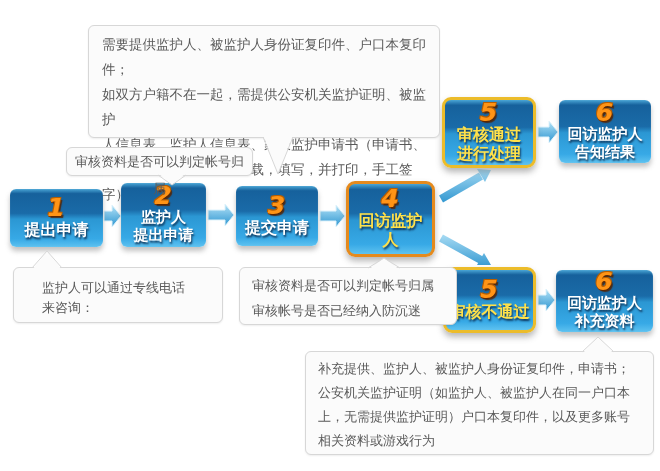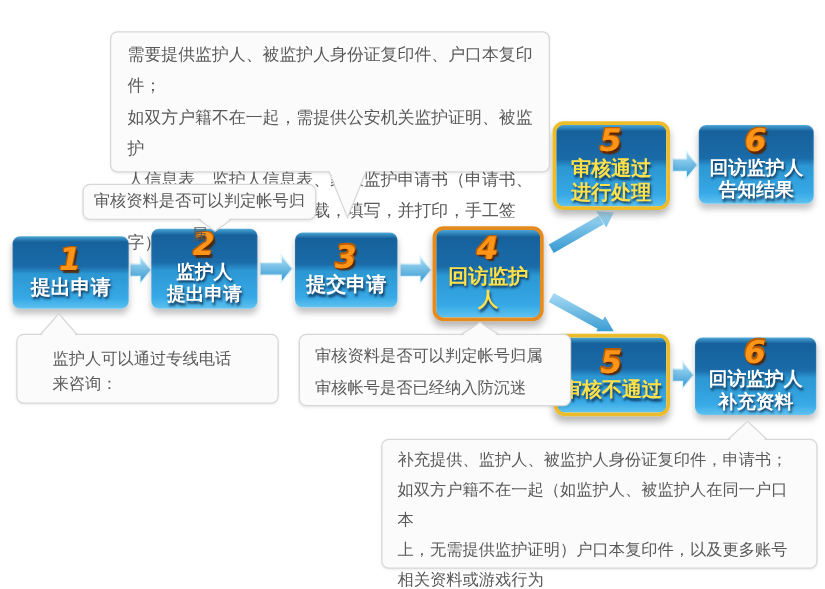--- a/index.html
+++ b/index.html
@@ -94,21 +94,21 @@
 
   <div class="callout c-top">需要提供监护人、被监护人身份证复印件、户口本复印件；
 如双方户籍不在一起，需提供公安机关监护证明、被监护
 人信息表、监护人信息表、家长监护申请书（申请书、
 保证书、授权书，需要下载，填写，并打印，手工签字）</div>
   <div class="callout c-download">审核资料是否可以判定帐号归属</div>
   <div class="callout c-phone">监护人可以通过专线电话来咨询：</div>
   <div class="callout c-review">审核资料是否可以判定帐号归属
 审核帐号是否已经纳入防沉迷</div>
   <div class="callout c-supp">补充提供、监护人、被监护人身份证复印件，申请书；
-如双方户籍不在一起（如监护人、被监护人在同一户口本
+公安机关监护证明（如监护人、被监护人在同一户口本
 上，无需提供监护证明）户口本复印件，以及更多账号
 相关资料或游戏行为</div>
 
   <div class="box b1 zbox">
     <div class="num">1</div>
     <div class="label">提出申请</div>
   </div>
   <div class="box b2 zbox">
     <div class="num">2</div>
     <div class="label small">监护人

